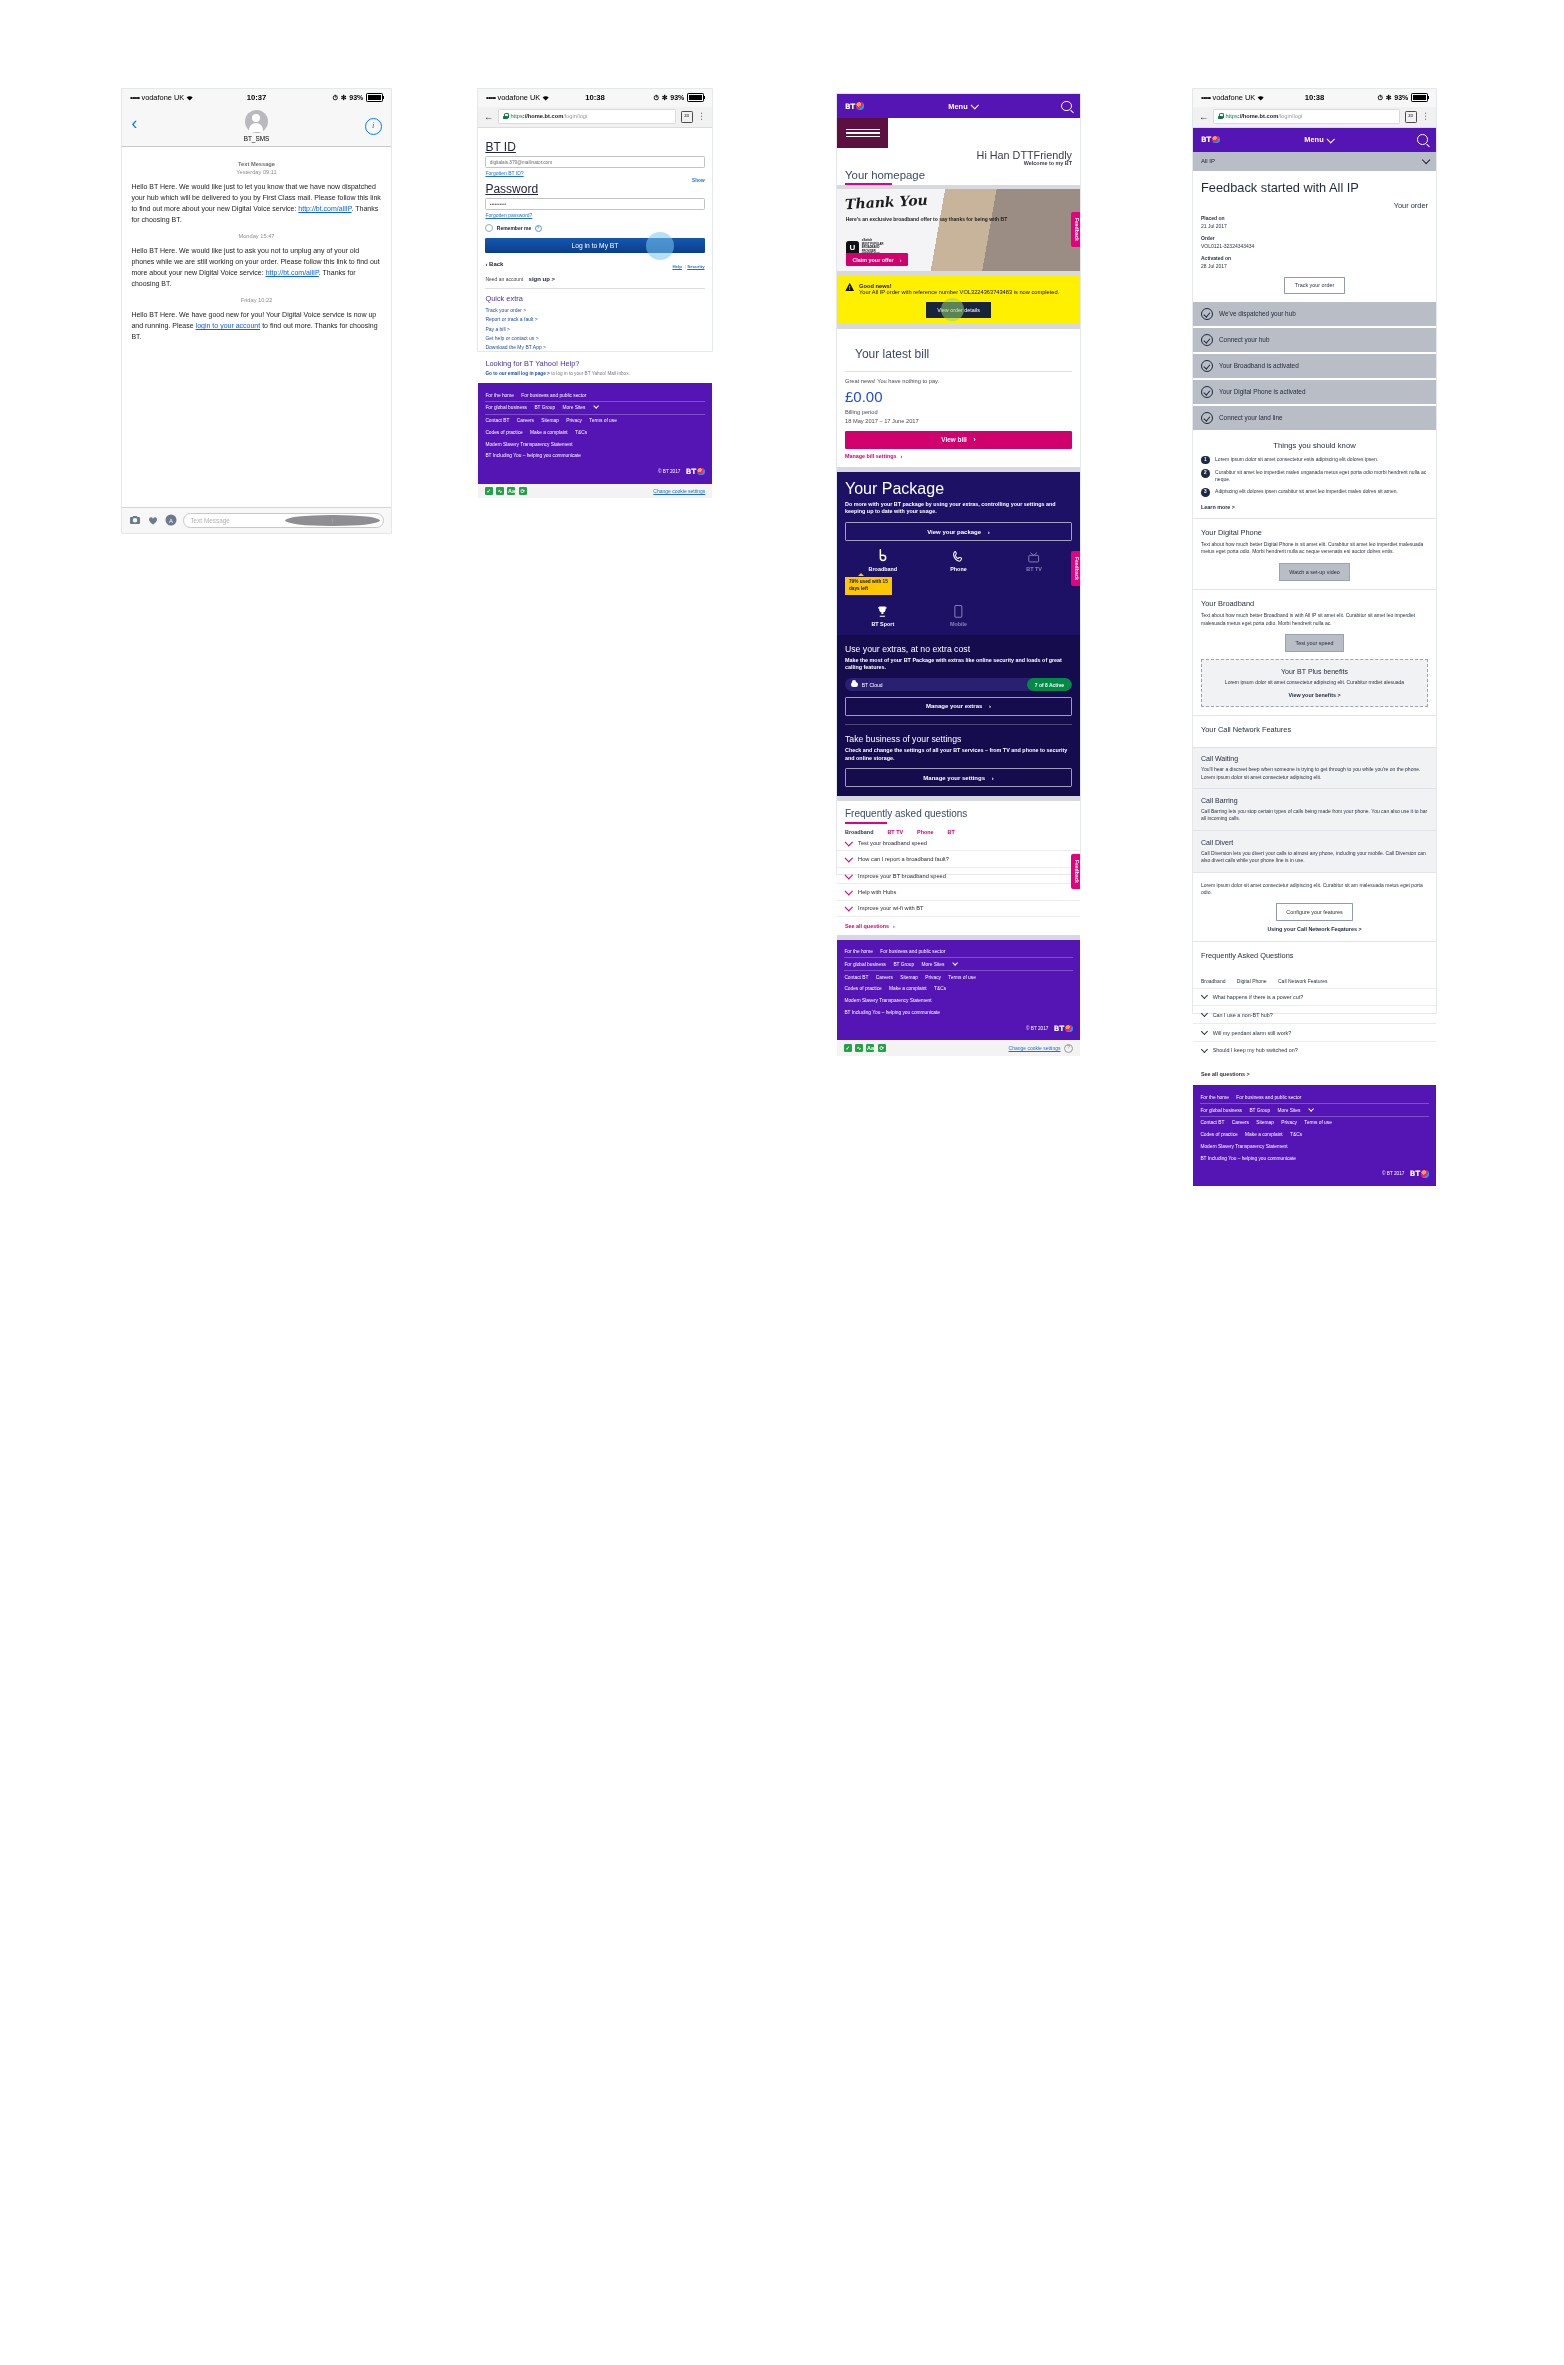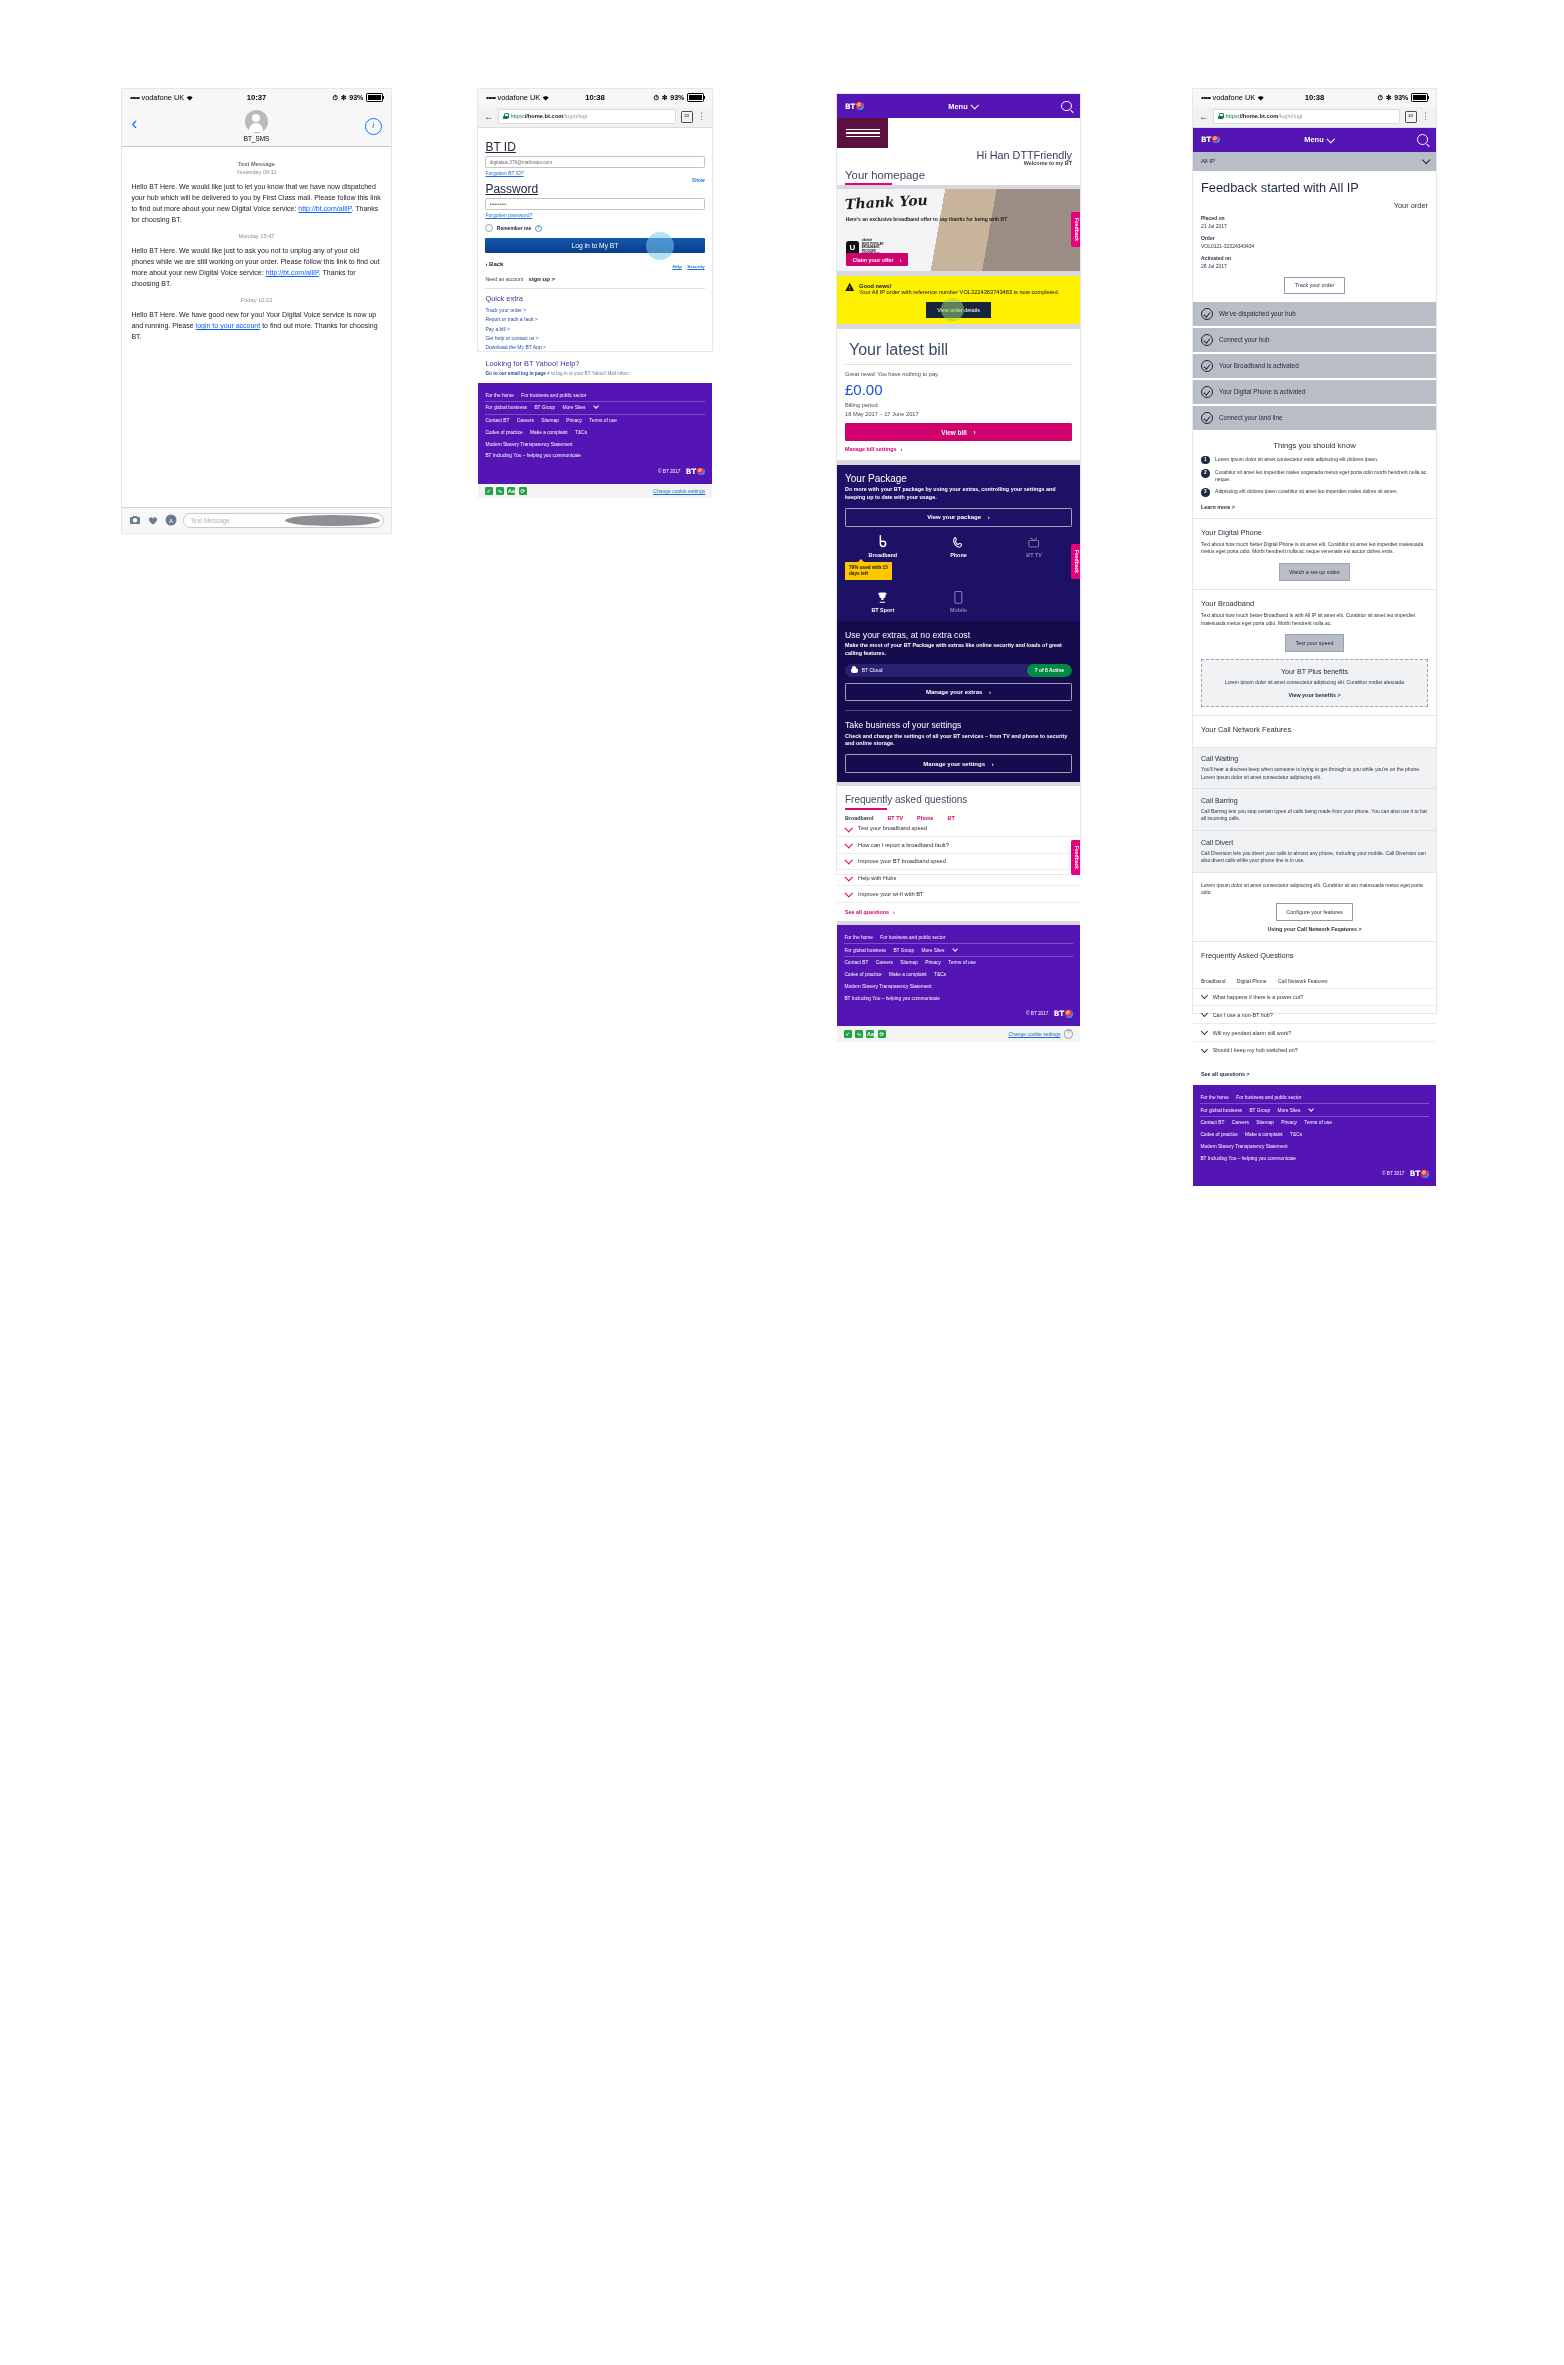--- a/index.html
+++ b/index.html
@@ -133,30 +133,30 @@
   .fbtab{position:absolute;right:0;background:#e5007d;color:#fff;width:9.4px;
       writing-mode:vertical-rl;text-align:center;font-size:5px;font-weight:700;padding:6px 0;border-radius:2px 0 0 2px;}
   .alert{background:#fff000;padding:6.7px 8px;}
   .alert .wrap{display:flex;gap:4.7px;}
   .warn{width:9.4px;height:8.7px;background:#111;clip-path:polygon(50% 0,100% 100%,0 100%);position:relative;flex:none;}
   .warn:after{content:"!";position:absolute;left:0;right:0;bottom:0;color:#fff000;font-size:4.7px;font-weight:800;text-align:center;}
   .alert .t1{font-size:5.7px;font-weight:800;color:#111;}
   .alert .t2{font-size:5.7px;color:#111;line-height:1.4;}
   .vod{display:block;margin:5.4px auto 0;background:#16253c;color:#fff;font-size:5.4px;padding:4.7px 10.8px;position:relative;width:max-content;}
   .sec{padding:8px;}
-  .sec h3{font-size:16px;color:#3a4a63;font-weight:400;margin:4px;}
+  .sec h3{font-size:12px;color:#3a4a63;font-weight:400;margin:10px;}
   .thinhr{border-top:0.7px solid #e1e1e1;margin:4.7px 0 6px;}
   .muted{font-size:5.7px;color:#4a4a55;}
   .big£{font-size:15px;color:#1d4ed8;margin:4px 0 3.4px;font-weight:300;}
   .lbl{font-size:5.7px;color:#4a4a55;line-height:1.5;}
   .pinkbtn{margin-top:5.4px;background:#d0006f;color:#fff;font-size:6.4px;font-weight:700;
       border-radius:1.3px;text-align:center;padding:5.4px;display:flex;align-items:center;justify-content:center;gap:6.7px;}
   .pinklink{font-size:5.4px;color:#d0006f;font-weight:700;margin-top:4.7px;display:flex;gap:4px;}
   .pkg{background:#1d1165;color:#fff;padding:8px;position:relative;}
-  .pkg h3{font-size:10px;font-weight:400;margin:0 0 2.7px;}
+  .pkg h3{font-size:16px;font-weight:400;margin:0 0 2.7px;}
   .pkg p{font-size:5.4px;line-height:1.45;margin:0;font-weight:700;}
   .ghost{margin-top:6px;border:0.7px solid rgba(255,255,255,.6);border-radius:1.3px;text-align:center;
       padding:5.4px;font-size:6px;font-weight:700;display:flex;align-items:center;justify-content:center;gap:6.7px;}
   .tiles{display:flex;margin-top:8px;}
   .tile{width:33.33%;text-align:center;}
   .tile .ico{height:15px;display:flex;align-items:center;justify-content:center;}
   .tile .nm{font-size:5.4px;font-weight:700;margin-top:2px;}
   .tile.dim{opacity:.45;}
   .usage{background:#ffc700;color:#111;font-size:4.7px;font-weight:700;line-height:1.35;
       padding:2.7px 4px;width:39px;margin-top:4.7px;position:relative;}

